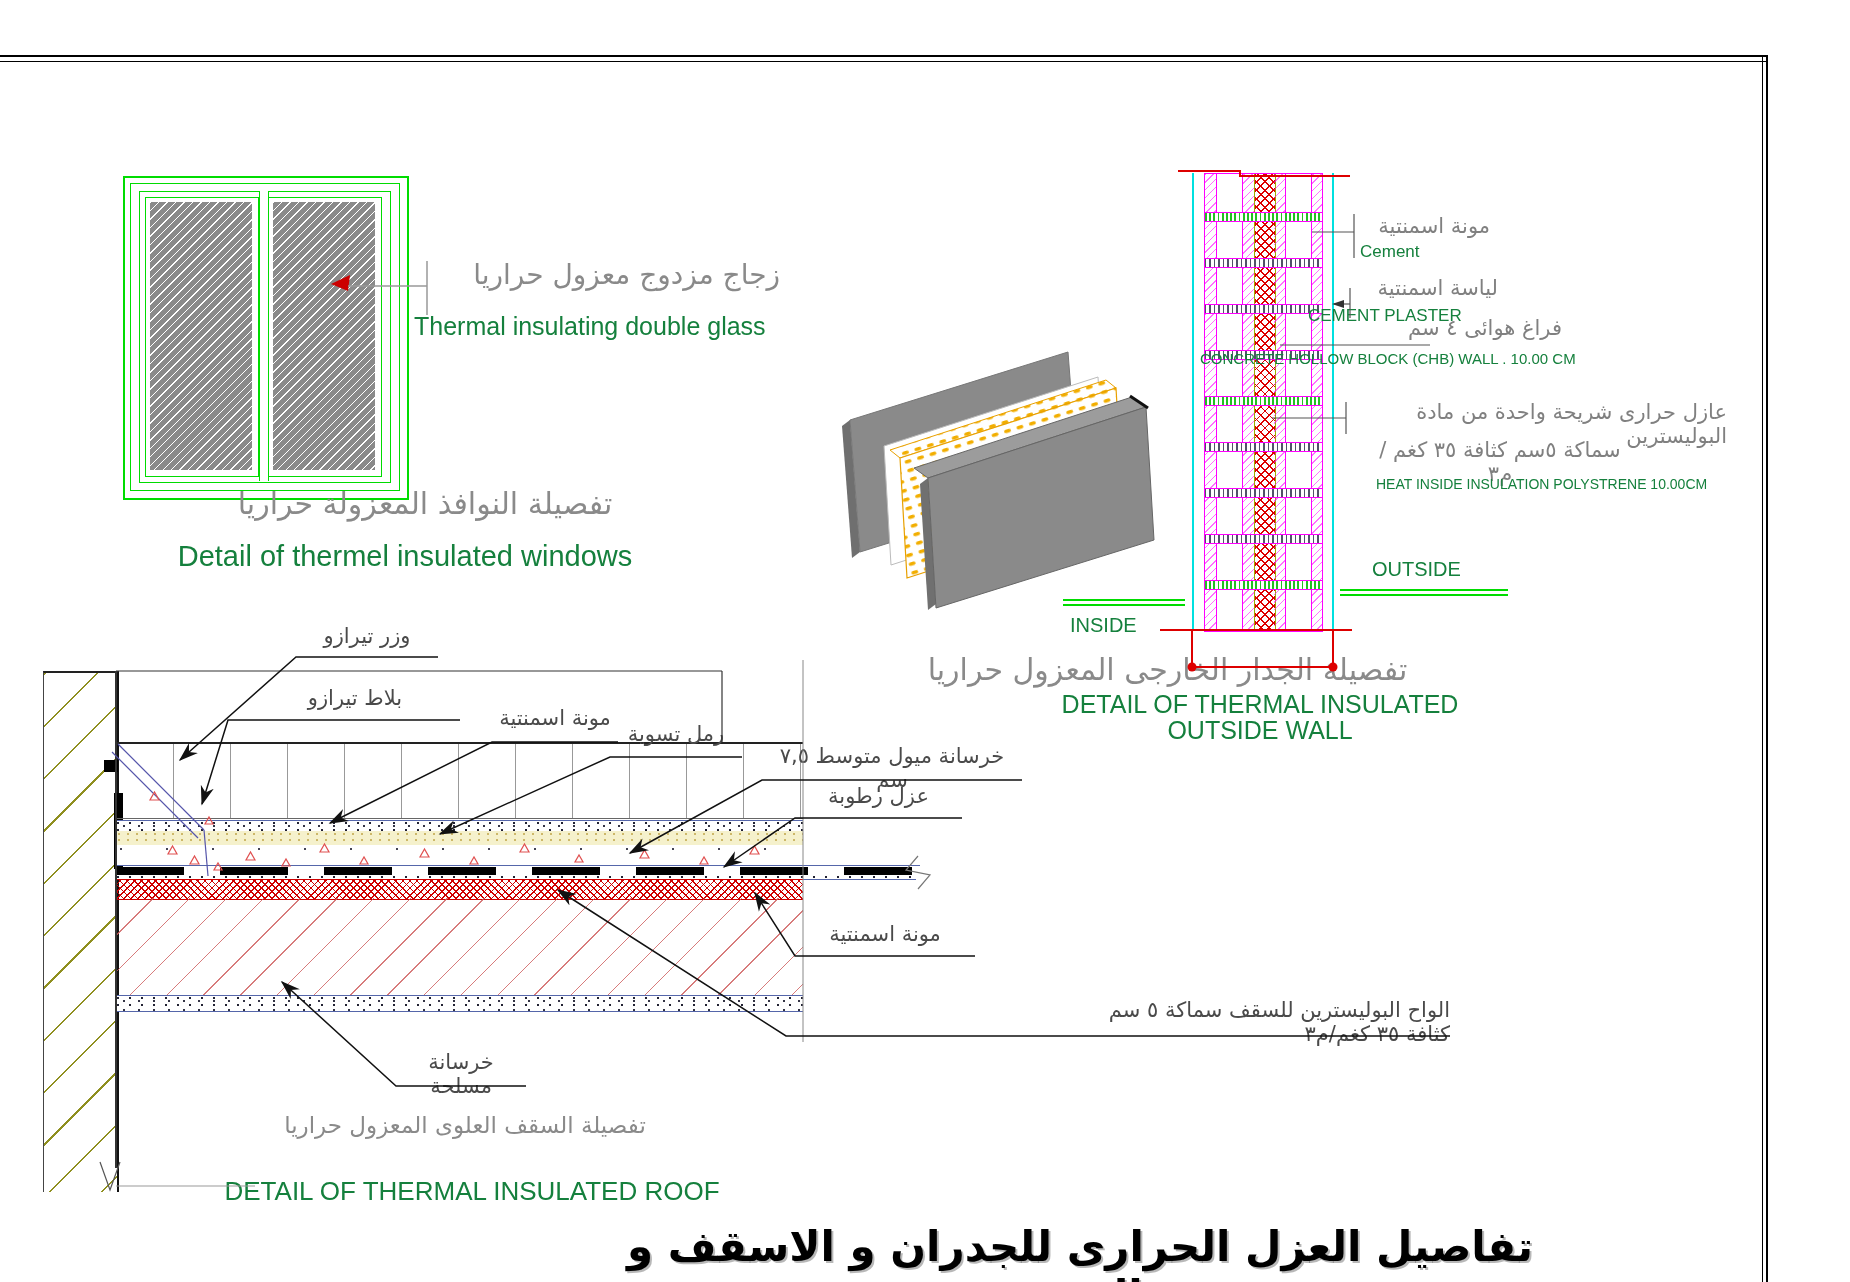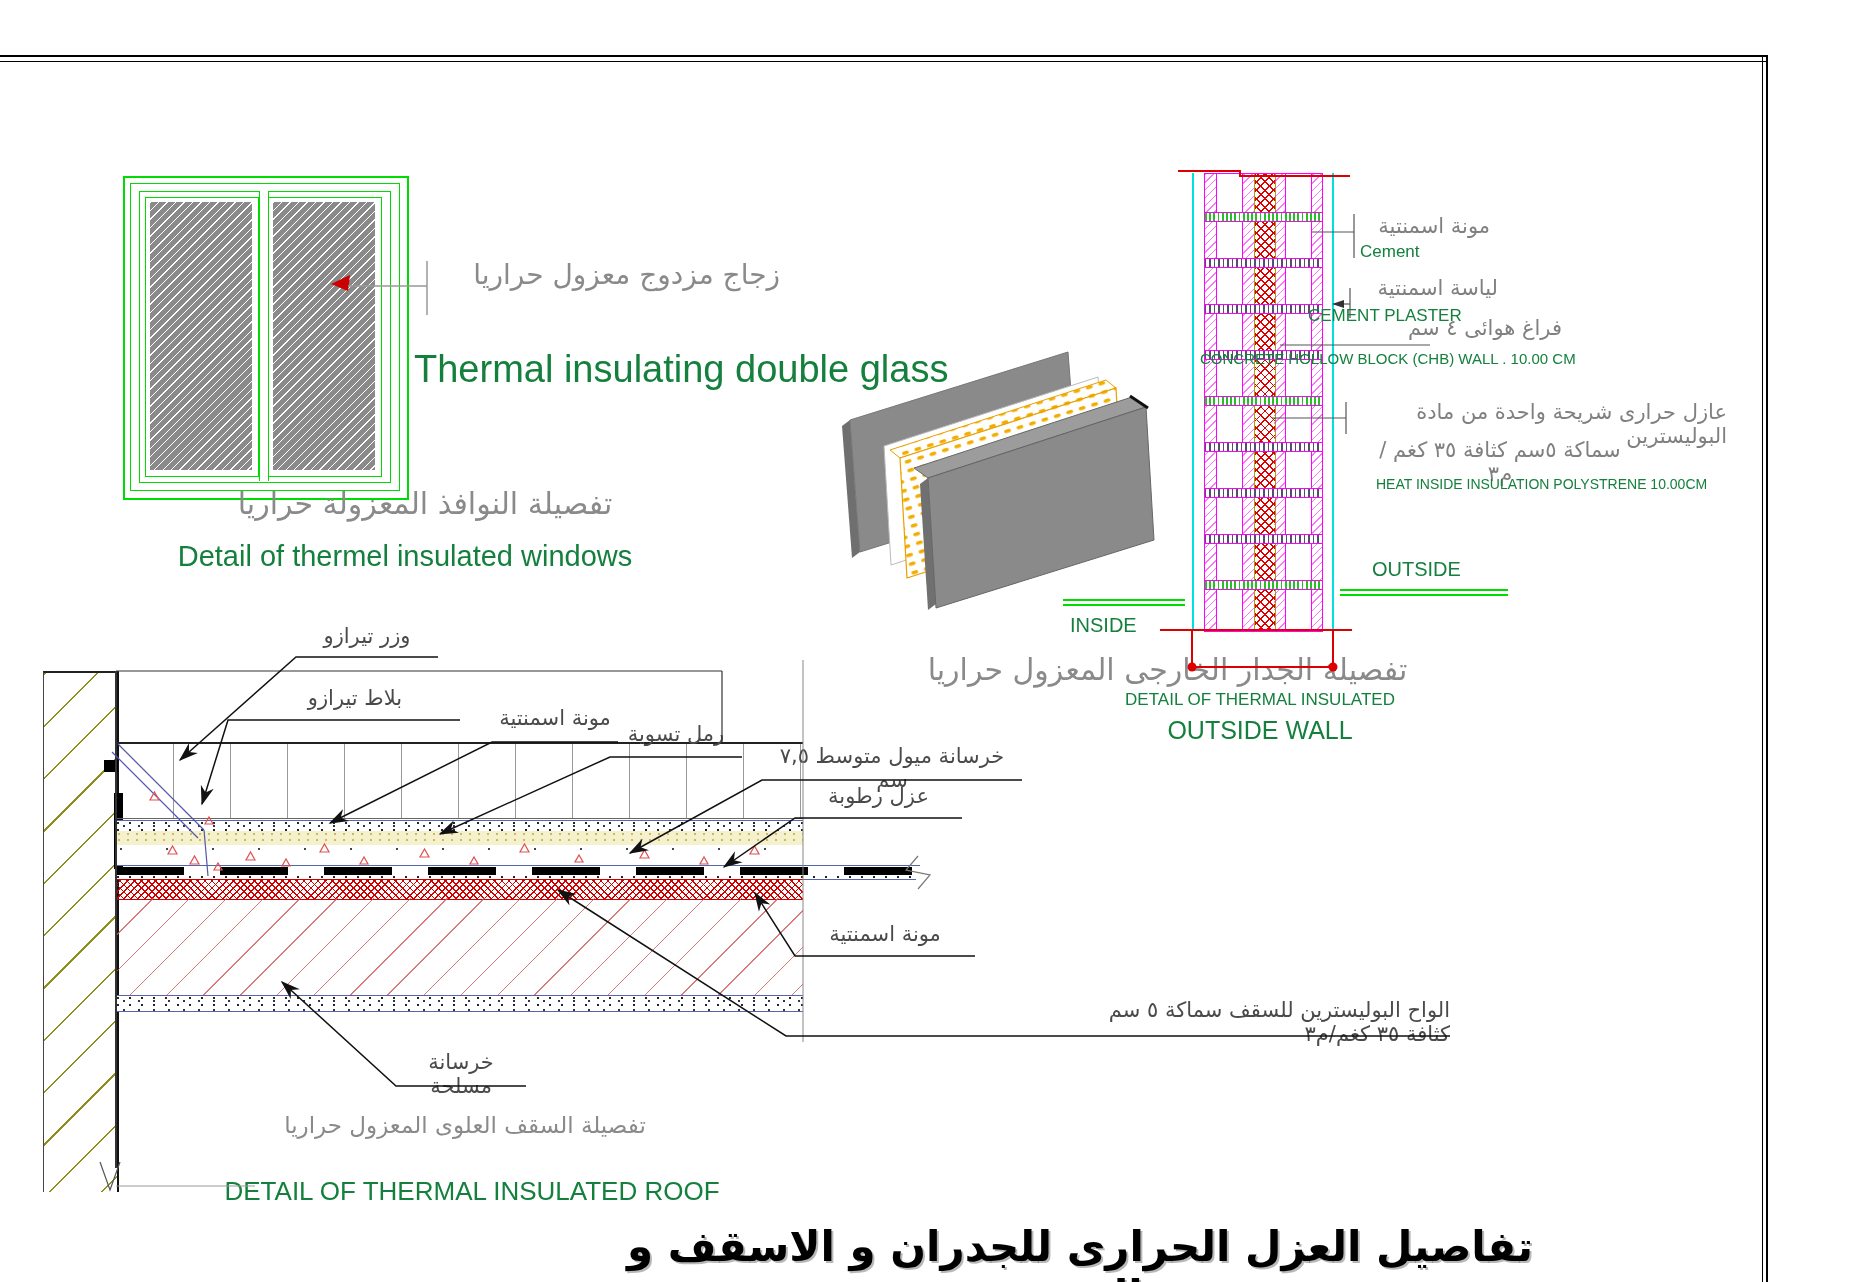--- a/index.html
+++ b/index.html
@@ -85,21 +85,21 @@
     <div class="gframe" style="left:123px;top:176px;width:282px;height:320px;"></div>
     <div class="gframe2" style="left:130px;top:183px;width:268px;height:306px;"></div>
     <div class="gframe2" style="left:139px;top:191px;width:250px;height:290px;"></div>
     <div class="mullion" style="left:259px;top:191px;width:8px;height:290px;"></div>
     <div class="gframe2" style="left:145px;top:197px;width:112px;height:278px;"></div>
     <div class="glass" style="left:150px;top:202px;width:102px;height:268px;"></div>
     <div class="gframe2" style="left:268px;top:197px;width:112px;height:278px;"></div>
     <div class="glass" style="left:273px;top:202px;width:102px;height:268px;"></div>
 
     <div class="abs ar gray" style="left:460px;top:258px;width:320px;font-size:28px;">زجاج مزدوج معزول حراريا</div>
-    <div class="abs en blk" style="left:414px;top:312px;font-size:38px;margin-top:36px;">Thermal insulating double glass</div>
+    <div class="abs en blk" style="left:414px;top:312px;font-size:25px;">Thermal insulating double glass</div>
 
     <div class="abs ar gray ctr" style="left:200px;top:486px;width:450px;font-size:30px;">تفصيلة النوافذ المعزولة حراريا</div>
     <div class="abs en blk ctr" style="left:150px;top:540px;width:510px;font-size:29px;">Detail of thermel insulated windows</div>
   </div>
 
   <div>
     <div class="cyanline" style="left:1192px;top:173px;height:457px;"></div>
     <div class="cyanline" style="left:1332px;top:173px;height:457px;"></div>
 
     <div class="masonry" style="left:1204px;top:173px;width:117px;height:457px;">
@@ -132,21 +132,21 @@
 
     <div class="abs en blk" style="left:1372px;top:558px;font-size:20px;">OUTSIDE</div>
     <div class="greenbar" style="left:1340px;top:589px;width:168px;"></div>
     <div class="greenbar" style="left:1340px;top:594px;width:168px;"></div>
 
     <div class="abs en blk" style="left:1070px;top:598px;font-size:20px;margin-top:16px;">INSIDE</div>
     <div class="greenbar" style="left:1063px;top:599px;width:122px;"></div>
     <div class="greenbar" style="left:1063px;top:604px;width:122px;"></div>
 
     <div class="abs ar gray ctr" style="left:880px;top:652px;width:575px;font-size:30px;">تفصيلة الجدار الخارجى المعزول حراريا</div>
-    <div class="abs en blk ctr" style="left:1000px;top:690px;width:520px;font-size:17px;">DETAIL OF THERMAL INSULATED</div>
+    <div class="abs en blk ctr" style="left:1000px;top:690px;width:520px;font-size:25px;">DETAIL OF THERMAL INSULATED</div>
     <div class="abs en blk ctr" style="left:1000px;top:716px;width:520px;font-size:25px;">OUTSIDE WALL</div>
   </div>
 
   <div>
 
     <div class="olivewall" style="left:43px;top:671px;width:73px;height:519px;border-left:1px solid #444;"></div>
     <div class="blackpiece" style="left:104px;top:760px;width:14px;height:12px;"></div>
     <div class="blackpiece" style="left:114px;top:793px;width:9px;height:76px;"></div>
 
     <div class="tiles" style="left:116px;top:742px;width:687px;height:74px;"></div>

